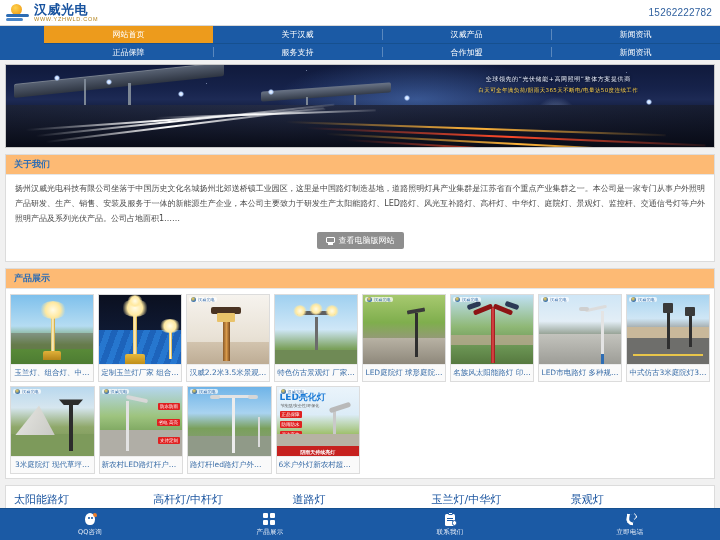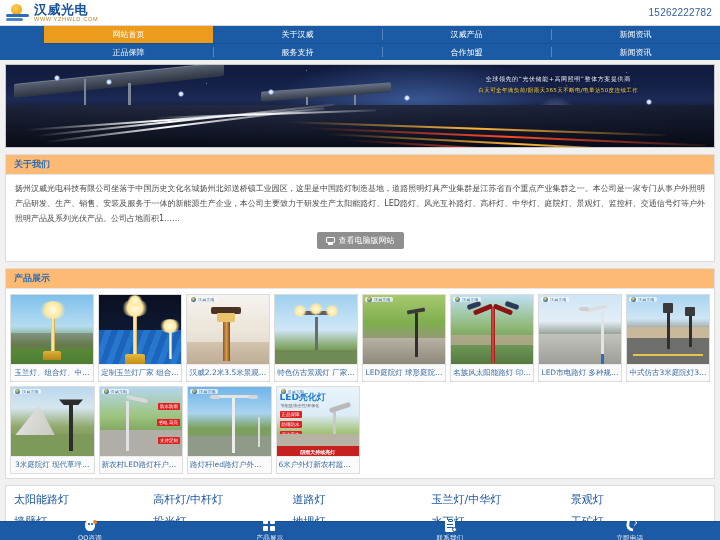--- a/index.html
+++ b/index.html
@@ -292,21 +292,21 @@
     color: #17529e;
     font-family: "DejaVu Sans", sans-serif;
     cursor: pointer;
     white-space: nowrap;
   }
 
   
   .bottom-bar {
     position: absolute;
     left: 0; right: 0; bottom: 0;
-    height: 19px;
+    height: 32px;
     background: #1b5aa5;
     display: flex;
     align-items: center;
     border-top: 1px solid #16508f;
   }
   .bb-item {
     flex: 1 1 25%;
     display: flex; flex-direction: column;
     align-items: center; justify-content: center;
     gap: 2px;

